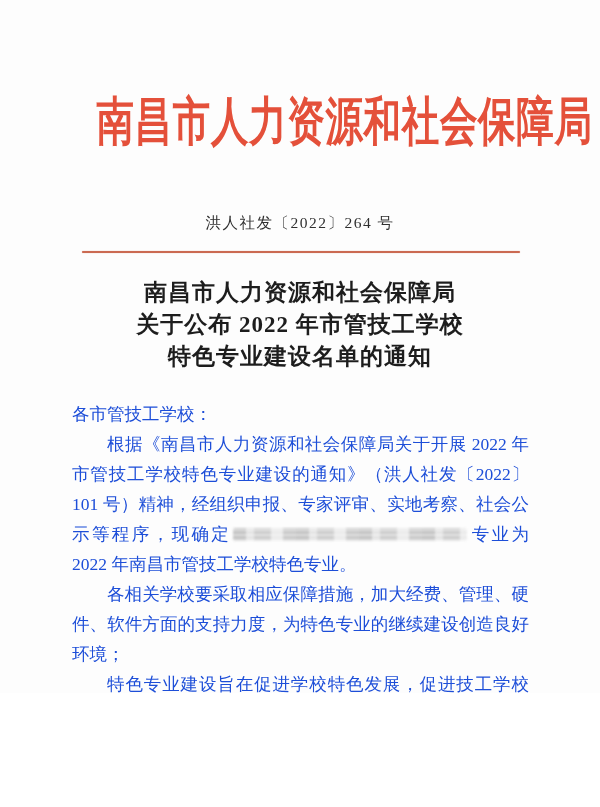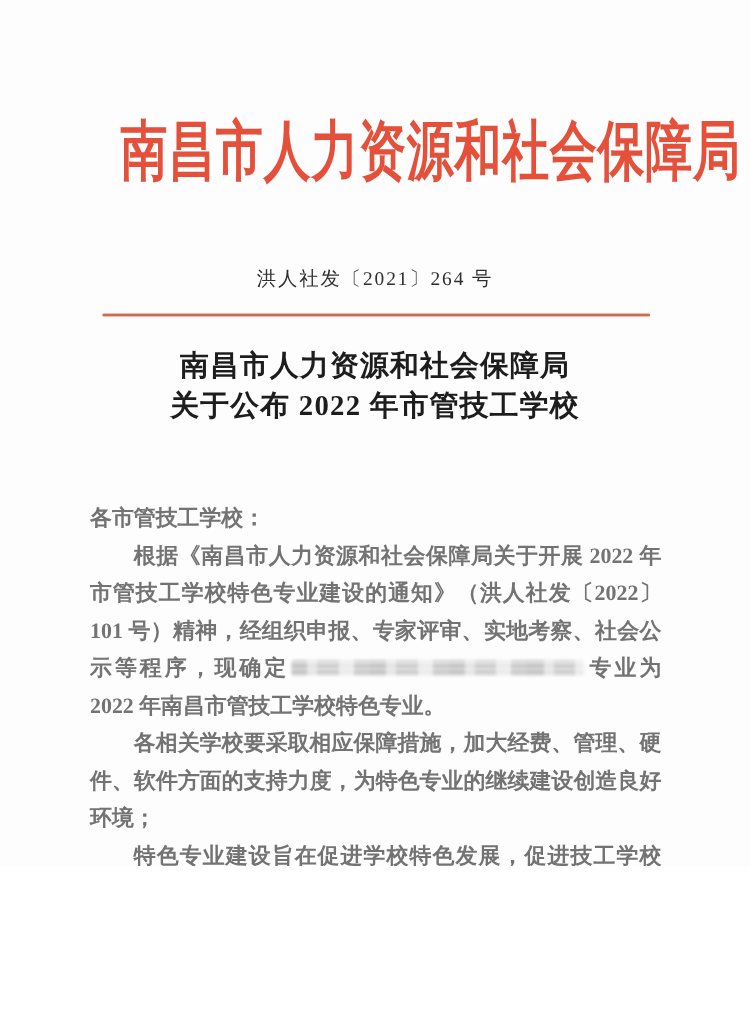--- a/index.html
+++ b/index.html
@@ -110,30 +110,31 @@
 </style>
 </head>
 <body>
 
 <div class="page">
 
   <div class="letterhead">
     <span class="letterhead-inner" style="color: rgb(228, 80, 58);">南昌市人力资源和社会保障局</span>
   </div>
 
-  <div class="doc-number">洪人社发〔2021〕264 号</div>
+  <div class="doc-number">洪人社发〔2022〕264 号</div>
 
   <div class="red-line" style="background-color: rgb(203, 106, 82);"></div>
 
   <div class="notice-title">
     <div>南昌市人力资源和社会保障局</div>
     <div>关于公布 2022 年市管技工学校</div>
+    <div>特色专业建设名单的通知</div>
   </div>
 
-  <div class="body-text" style="color: #737373; font-weight: bold;">
+  <div class="body-text" style="color: #1d4ed8;">
     <p>各市管技工学校：</p>
     <p class="indent"><span>根据《南昌市人力资源和社会保障局关于开展 2022 年市管技工学校特色专业建设的通知》（洪人社发〔2022〕101 号）精神，经组织申报、专家评审、实地考察、社会公示等程序，现确定</span><span class="redacted"></span><span>专业为 2022 年南昌市管技工学校特色专业。</span></p>
     <p class="indent">各相关学校要采取相应保障措施，加大经费、管理、硬件、软件方面的支持力度，为特色专业的继续建设创造良好环境；</p>
     <p class="indent">特色专业建设旨在促进学校特色发展，促进技工学校从“做大、做强”到“做精、做特、做优”转变，逐渐形成南昌技工学校“一校一特色”新格局。</p>
   </div>
 
   <div class="page-number">- 1 -</div>
 
 </div>
 

